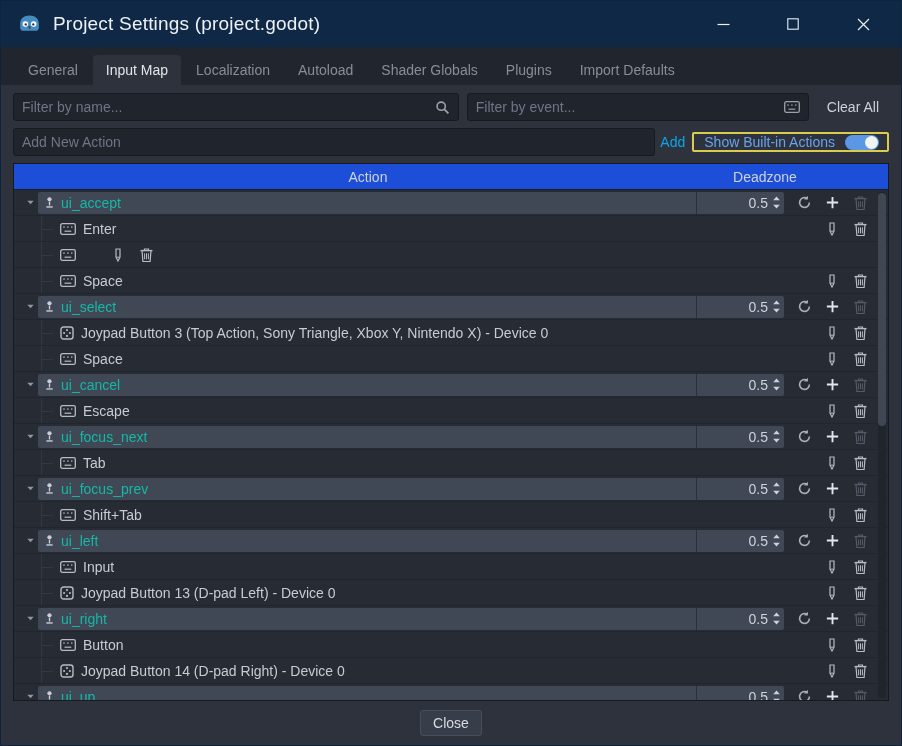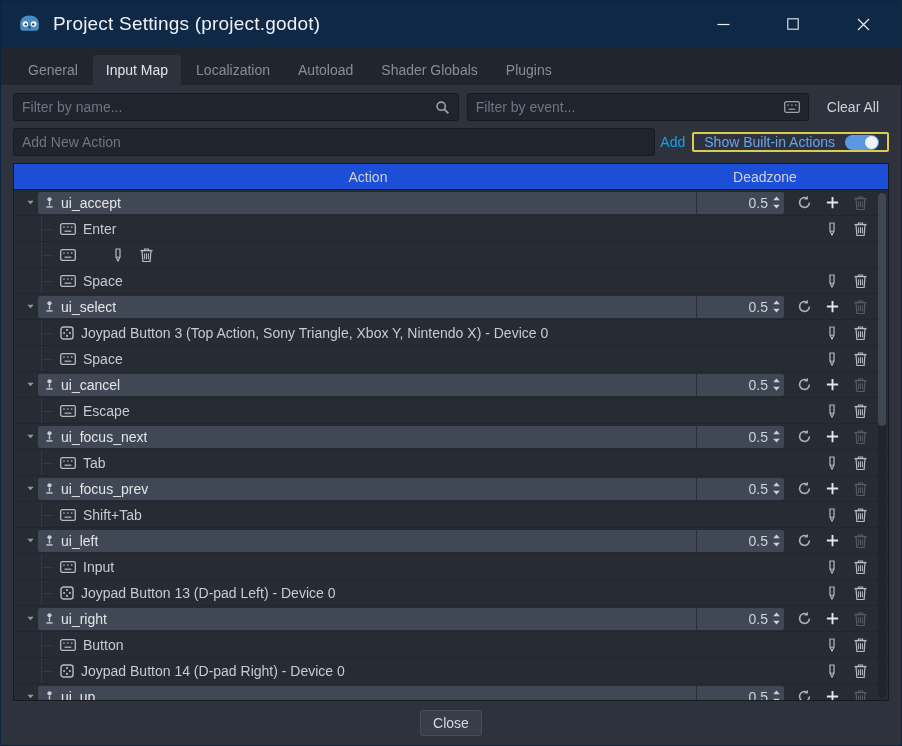--- a/index.html
+++ b/index.html
@@ -51,21 +51,21 @@
                  display:flex; align-items:center; color:#ced2d9; }
   .th-action { width:708px; text-align:center; }
   .th-deadzone { width:86px; text-align:center; }
   .tree-body { flex:1; overflow:hidden; }
 
   .row { height:26px; display:flex; align-items:center; border-bottom:1px solid rgba(0,0,0,0.13);
          padding-right:14px; position:relative; }
   .chev { width:16px; margin-left:8px; display:flex; justify-content:center; align-items:center; }
   .strip { flex:1; height:22px; background:#404856; border-radius:2px; display:flex;
            align-items:center; padding-left:5px; margin-right:6px; min-width:0; }
-  .strip .aname { margin-left:5px; color:#e5e5e5; overflow:hidden; white-space:nowrap; }
+  .strip .aname { margin-left:5px; color:#14b8a6; overflow:hidden; white-space:nowrap; }
   .strip .sp { flex:1; }
   .dz-box { width:88px; flex:0 0 88px; height:22px; border-left:1px solid #2b303a; display:flex;
             align-items:center; justify-content:flex-end; padding-right:3px; gap:4px; }
   .dz-val { color:#ced3da; }
 
   .event-row { padding-left:46px; }
   .event-row .elabel { flex:1; margin-left:7px; color:#c7cbd3; overflow:hidden; white-space:nowrap; }
   .eguide { position:absolute; left:27px; top:0; height:100%; width:13px; }
   .eguide::before { content:''; position:absolute; left:0; top:0; bottom:0;
                     border-left:1px solid rgba(170,180,200,0.10); }
@@ -123,20 +123,21 @@
     </div>
   </div>
 
   <div class="tabstrip">
       <div class="tab">General</div>
       <div class="tab active">Input Map</div>
       <div class="tab">Localization</div>
       <div class="tab">Autoload</div>
       <div class="tab">Shader Globals</div>
       <div class="tab">Plugins</div>
+      <div class="tab">Import Defaults</div>
     </div>
 
   <div class="content">
 
     <div class="filter-row">
       <div class="input filter-name">
         <span class="ph">Filter by name...</span>
         <span class="ic">
           <svg width="15" height="15" viewBox="0 0 15 15">
               <circle cx="6.2" cy="6.2" r="4.1" fill="none" stroke="#9aa1ad" stroke-width="1.6"></circle>

